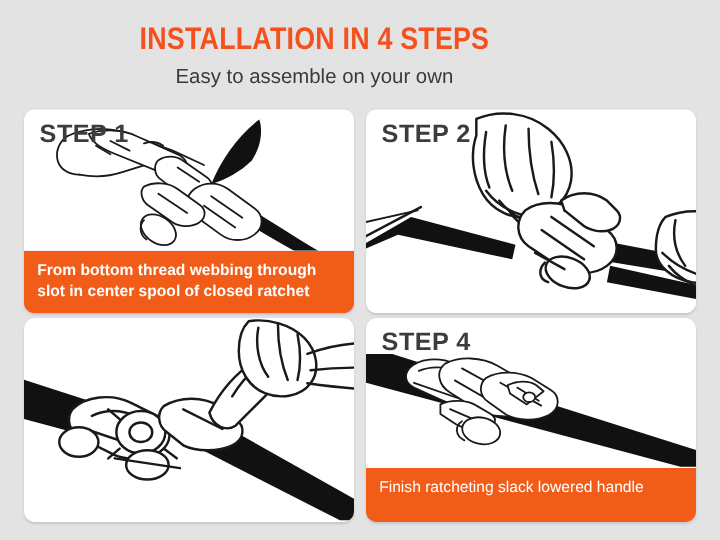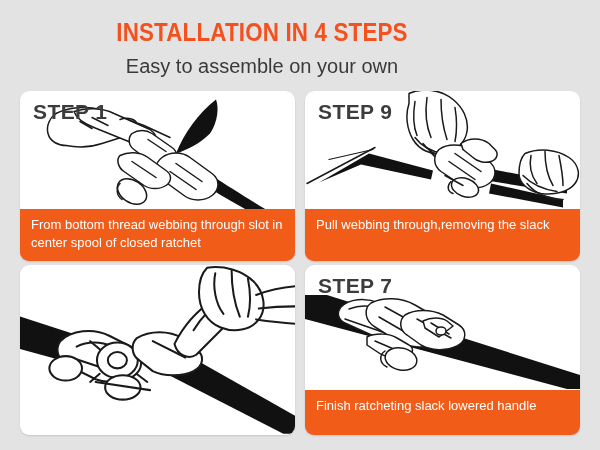--- a/index.html
+++ b/index.html
@@ -30,21 +30,21 @@
     font-weight: bold;
     color: #f4511e;
     letter-spacing: 0.2px;
     line-height: 1.1;
     margin: 0;
     transform: scaleX(0.86);
     transform-origin: center;
     white-space: nowrap;
   }
   .sub-title {
-    font-size: 20px;
+    font-size: 17px;
     font-weight: normal;
     color: #3a3a3a;
     margin: 7px 0 0 0;
     line-height: 1.2;
     white-space: nowrap;
   }
 
   
   .steps-grid {
     position: absolute;
@@ -92,21 +92,21 @@
   }
   .card-caption {
     background: #f25c19;
     color: #ffffff;
     font-size: 13px;
     line-height: 1.42;
     padding: 7px 11px 8px 11px;
     min-height: 45px;
     box-sizing: border-box;
   }
-  .card-caption.two-line { min-height: 52px; }
+  .card-caption.two-line { min-height: 52px; font-weight: bold; }
 </style>
 </head>
 <body>
 
 <div class="page">
 
   <div class="header">
     <div class="main-title">INSTALLATION IN 4 STEPS</div>
     <div class="sub-title">Easy to assemble on your own</div>
   </div>
@@ -186,23 +186,22 @@
             <path d="M146 94 C142 98 142 104 148 106"></path>
 
             <path d="M220 66 C234 60 252 62 264 70 C274 77 276 88 270 96 C264 104 250 108 236 106 C224 104 214 96 214 86 C214 77 216 70 220 66 Z" fill="#ffffff"></path>
             <path d="M226 68 C224 78 226 88 232 96"></path>
             <path d="M240 64 C240 76 242 88 248 98"></path>
             <path d="M254 68 C256 78 258 88 258 98"></path>
             <path d="M218 88 C226 96 238 102 252 104"></path>
             <path d="M222 96 C230 106 244 112 258 112"></path>
           </g>
         </svg>
-        <div class="step-label">STEP 9</div>
-      </div>
-      <div class="card-caption two-line">Pull webbing through,removing the slack</div>
+        <div class="step-label">STEP 2</div>
+      </div>
     </div>
 
     <div class="step-card">
       <div class="card-illustration">
         <svg viewBox="0 0 275 125" preserveAspectRatio="xMidYMid slice">
           <g fill="none" stroke="#1a1a1a" stroke-width="1.5" stroke-linejoin="round" stroke-linecap="round">
 
             <path d="M0 26 L0 52 L74 72 L80 52 Z" fill="#111111" stroke="none"></path>
 
             <path d="M136 76 L152 62 L262 124 L230 124 Z" fill="#111111" stroke="none"></path>
@@ -267,19 +266,19 @@
 
             <path d="M62 72 C70 68 84 68 92 73 L104 80 C110 84 108 90 100 92 C92 94 80 92 74 88 L62 80 Z" fill="#ffffff"></path>
             <path d="M70 76 L98 88"></path>
 
             <ellipse cx="96" cy="94" rx="16" ry="11" transform="rotate(12 96 94)" fill="#ffffff"></ellipse>
             <path d="M80 86 C74 90 74 98 82 102"></path>
 
             <ellipse cx="136" cy="66" rx="5" ry="4" fill="#ffffff"></ellipse>
           </g>
         </svg>
-        <div class="step-label">STEP 7</div>
+        <div class="step-label">STEP 4</div>
       </div>
       <div class="card-caption">Finish ratcheting slack lowered handle</div>
     </div>
 
   </div>
 </div>
 
 </body></html>

